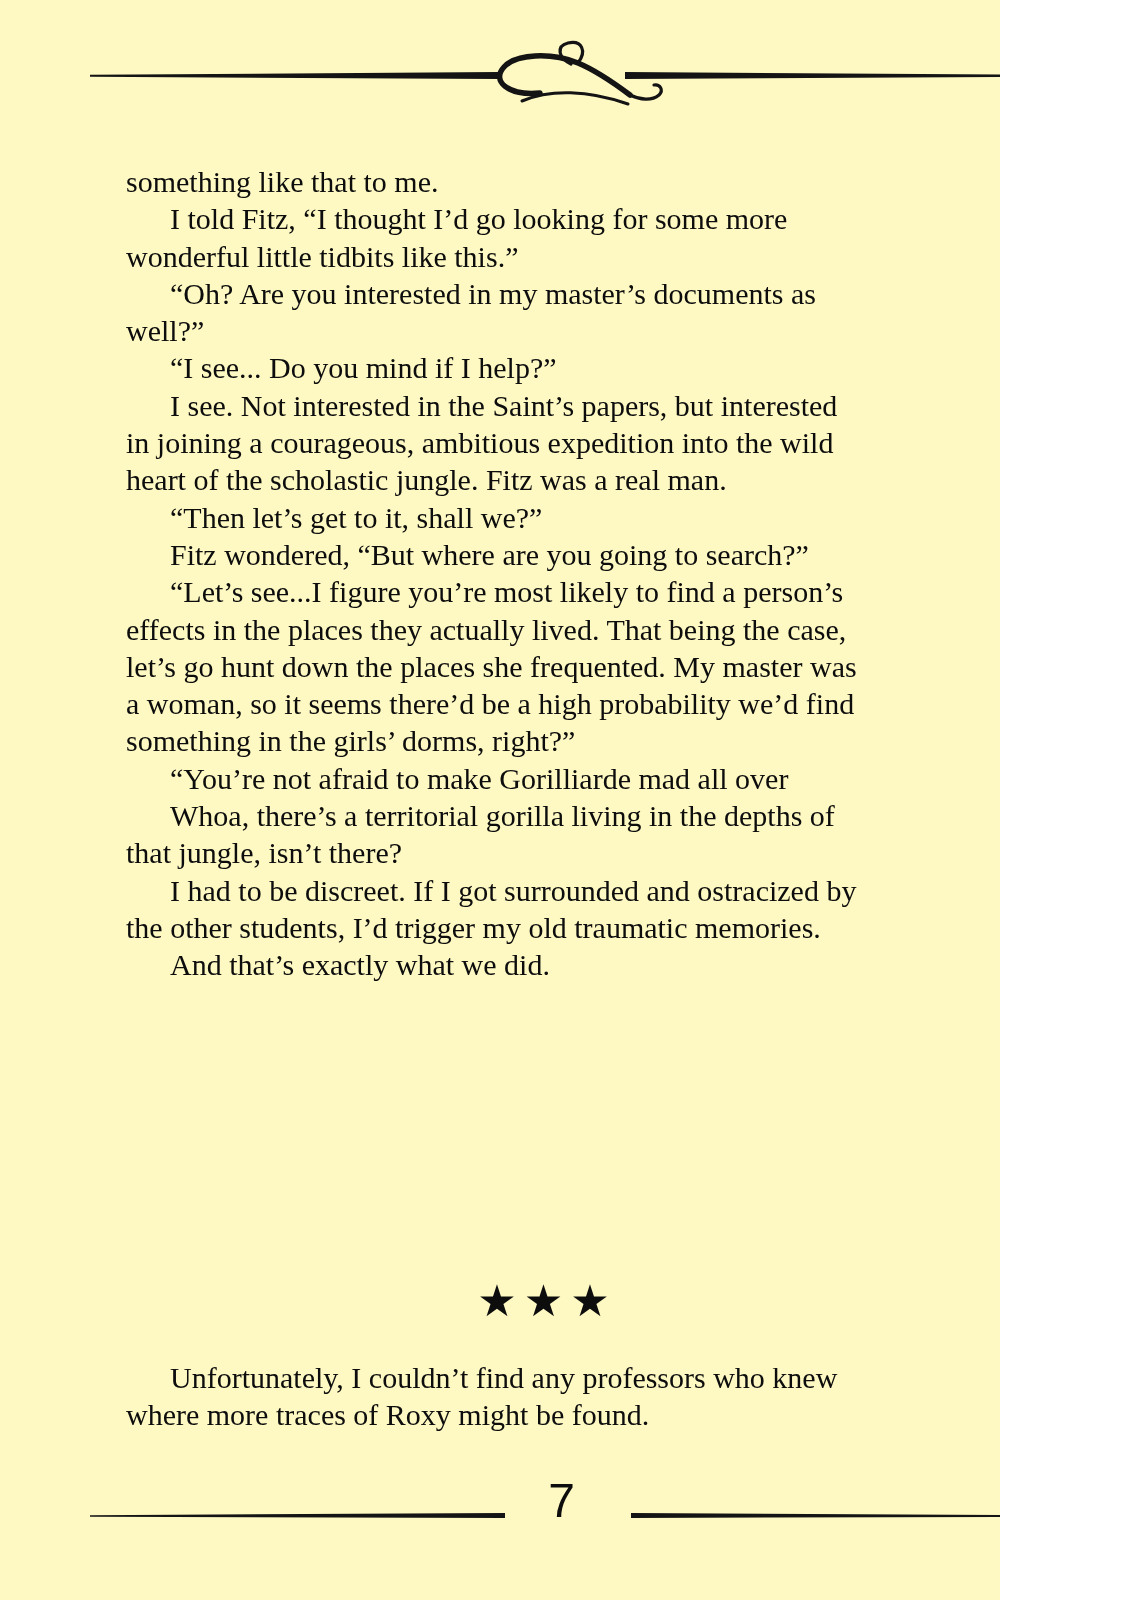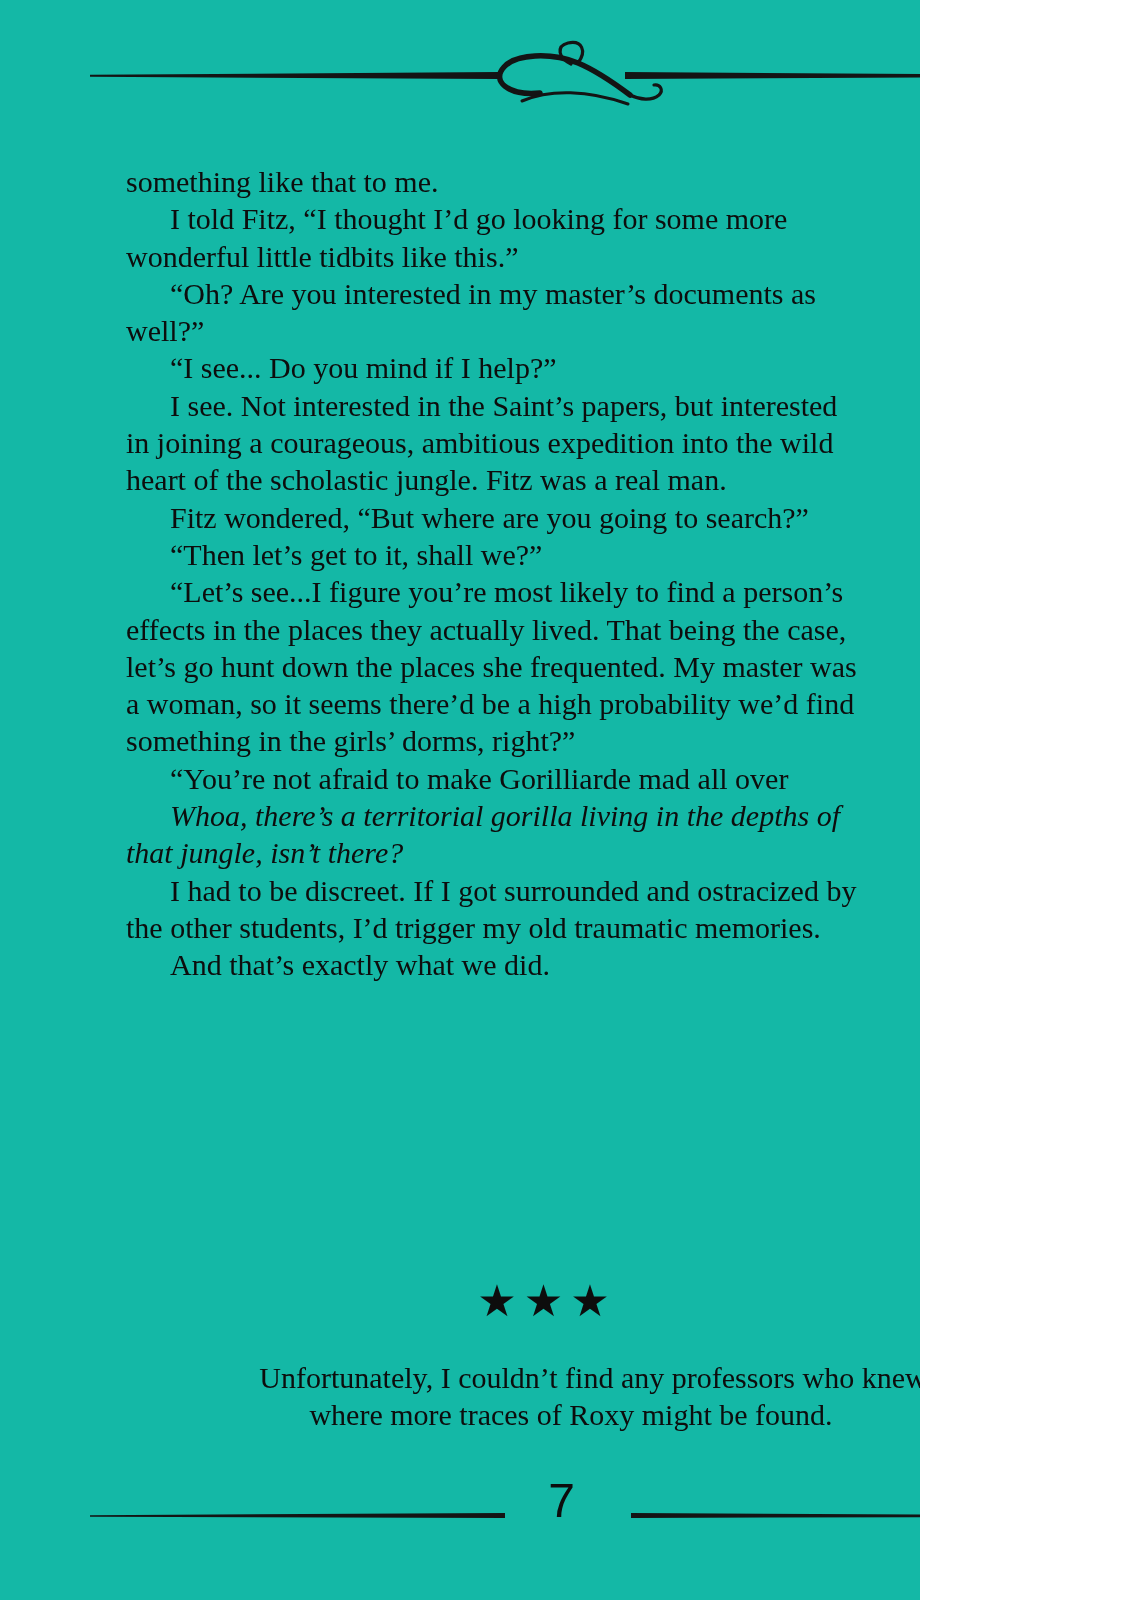--- a/index.html
+++ b/index.html
@@ -2,23 +2,23 @@
 <html><head>
 <meta charset="utf-8">
 <style>
   html, body {
     margin: 0;
     padding: 0;
     background: #ffffff;
   }
   .page {
     position: relative;
-    width: 920px;
+    width: 1000px;
     height: 1600px;
-    background: #14b8a6;
+    background: #fef9c3;
     font-family: "Liberation Serif", serif;
     color: #0d0d0d;
     overflow: hidden;
   }
   .ornament-svg {
     position: absolute;
     left: 88px;
     top: 37px;
     width: 947px;
     height: 76px;
@@ -31,23 +31,23 @@
     height: 24px;
   }
   .textblock {
     position: absolute;
     left: 126px;
     width: 890px;
     font-size: 30px;
     line-height: 37.3px;
   }
   #body-main { top: 163px; }
-  #body-closing { top: 1359px; text-align: center; }
+  #body-closing { top: 1359px; }
   .para { margin: 0; padding: 0; }
-  .para.italic { font-style: italic; }
+  .para.italic { }
   .line { display: block; white-space: nowrap; }
   .line.indent { padding-left: 44px; }
   .star-separator {
     position: absolute;
     left: 126px;
     width: 842px;
     top: 1268px;
     line-height: 66px;
     text-align: center;
     font-family: "DejaVu Sans", sans-serif;
@@ -99,24 +99,24 @@
       </p>
       <p class="para">
         <span class="line indent">“I see... Do you mind if I help?”</span>
       </p>
       <p class="para">
         <span class="line indent">I see. Not interested in the Saint’s papers, but interested</span>
         <span class="line">in joining a courageous, ambitious expedition into the wild</span>
         <span class="line">heart of the scholastic jungle. Fitz was a real man.</span>
       </p>
       <p class="para">
-        <span class="line indent">Fitz wondered, “But where are you going to search?”</span>
+        <span class="line indent">“Then let’s get to it, shall we?”</span>
       </p>
       <p class="para">
-        <span class="line indent">“Then let’s get to it, shall we?”</span>
+        <span class="line indent">Fitz wondered, “But where are you going to search?”</span>
       </p>
       <p class="para">
         <span class="line indent">“Let’s see...I figure you’re most likely to find a person’s</span>
         <span class="line">effects in the places they actually lived. That being the case,</span>
         <span class="line">let’s go hunt down the places she frequented. My master was</span>
         <span class="line">a woman, so it seems there’d be a high probability we’d find</span>
         <span class="line">something in the girls’ dorms, right?”</span>
       </p>
       <p class="para">
         <span class="line indent">“You’re not afraid to make Gorilliarde mad all over</span>

